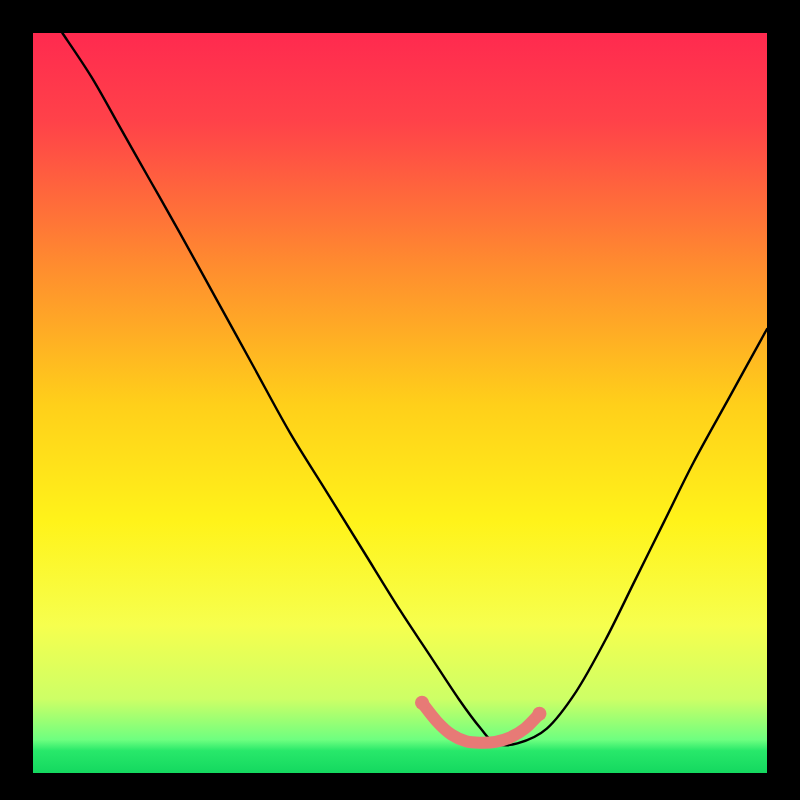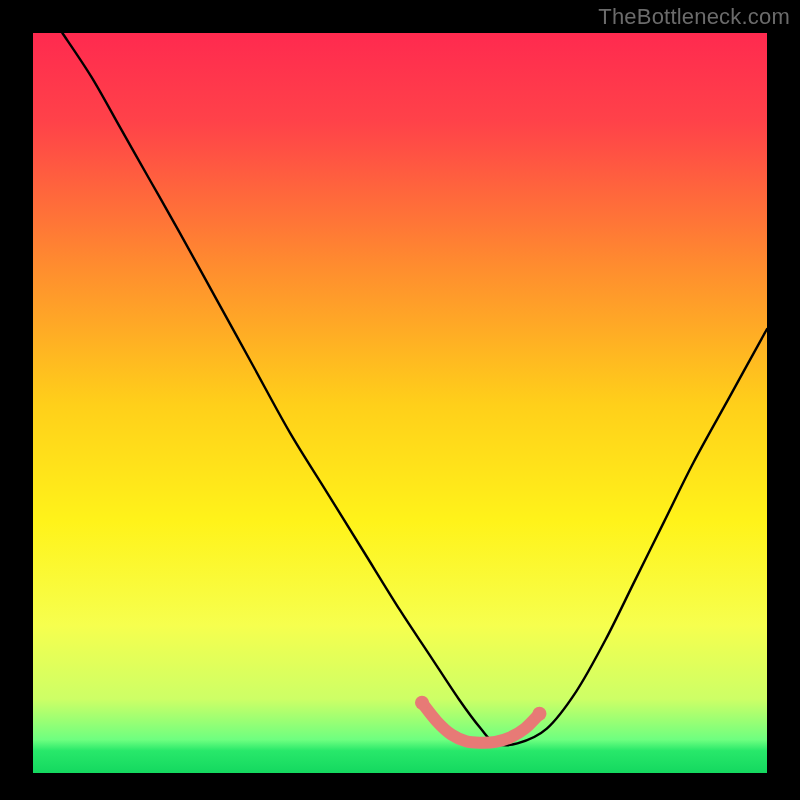--- a/index.html
+++ b/index.html
@@ -33,21 +33,20 @@
     top: 0;
     width: 800px;
     height: 800px;
   }
 </style>
 </head>
 <body>
 
 <div class="frame">
 
-  <div class="watermark">TheBottleneck.com</div>
 
   <svg class="plot" viewBox="0 0 800 800" preserveAspectRatio="none">
     <defs>
       <linearGradient id="bg-grad" x1="0" y1="0" x2="0" y2="1">
           <stop offset="0%" stop-color="#ff2a4f"></stop>
           <stop offset="12%" stop-color="#ff4249"></stop>
           <stop offset="32%" stop-color="#ff8e2e"></stop>
           <stop offset="50%" stop-color="#ffcf1a"></stop>
           <stop offset="66%" stop-color="#fff31a"></stop>
           <stop offset="80%" stop-color="#f6ff4e"></stop>

